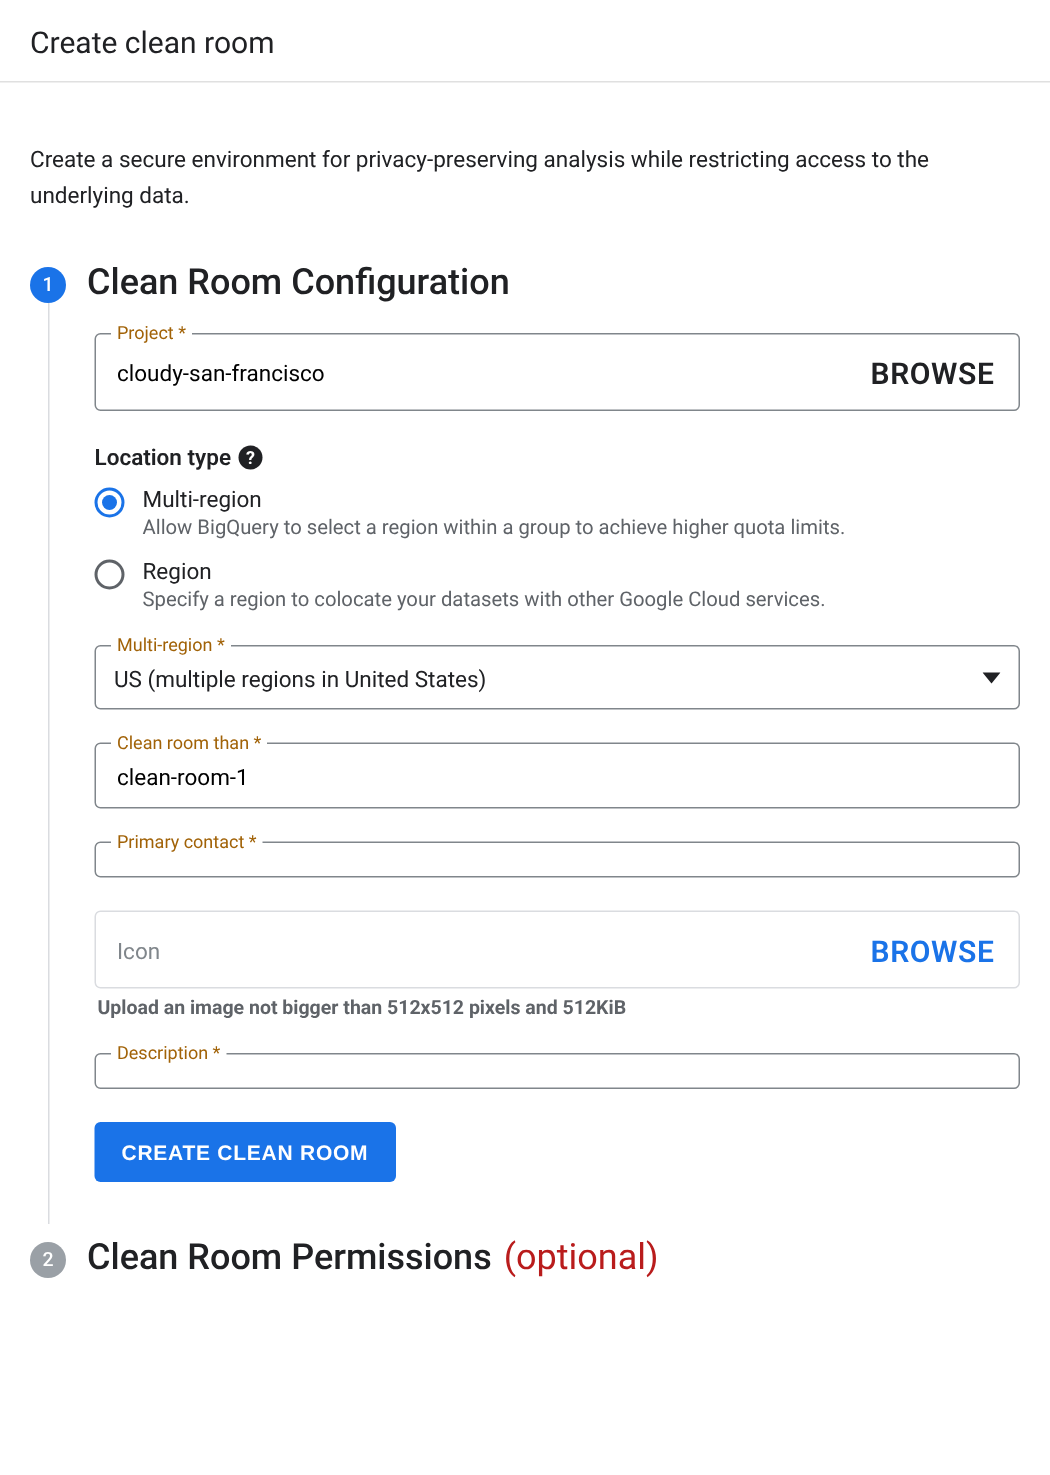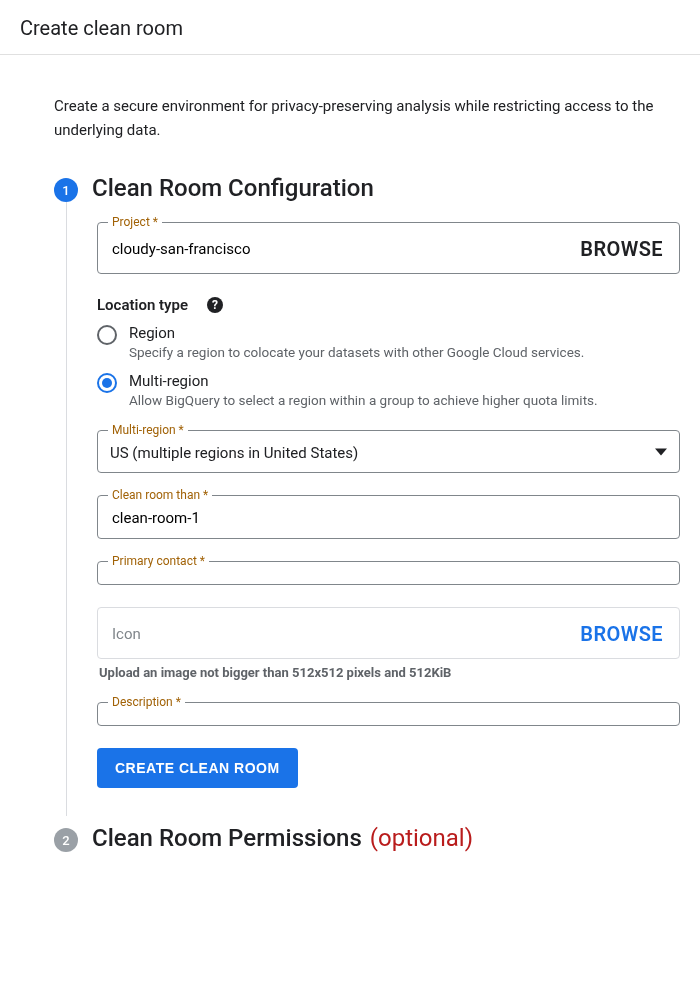--- a/index.html
+++ b/index.html
@@ -14,21 +14,20 @@
     padding: 16px 20px 14px;
     border-bottom: 1px solid #e0e0e0;
   }
   .header h1 {
     margin: 0;
     font-size: 20px;
     font-weight: 400;
   }
   .content {
     padding: 24px 20px 40px 20px;
-    margin-left: 34px;
   }
   .intro {
     font-size: 15px;
     line-height: 1.6;
     color: #202124;
     margin-bottom: 32px;
   }
   .step {
     display: flex;
     align-items: flex-start;
@@ -101,21 +100,21 @@
   }
   .btn-inline.dark { color: #202124; }
   .btn-inline.blue { color: #1a73e8; }
   .outlined.disabled-look { border-color: #dadce0; }
   .outlined.disabled-look input::placeholder { color: #80868b; }
   .section-label {
     font-size: 15px;
     font-weight: 600;
     display: flex;
     align-items: center;
-    gap: 19px;
+    gap: 5px;
     margin-bottom: 10px;
   }
   .help-icon {
     width: 16px; height: 16px;
     border-radius: 50%;
     background: #202124;
     color: #fff;
     font-size: 12px;
     font-weight: 700;
     display: inline-flex;
@@ -192,34 +191,34 @@
     </div>
 
     
     <div class="field-group">
       <div class="section-label">
         <span>Location type</span>
         <span class="help-icon">?</span>
       </div>
 
       <div class="radio-row">
-        <span class="radio-outer"></span>
-        <div class="radio-text">
-          <div class="title">Region</div>
-          <div class="desc">Specify a region to colocate your datasets with other Google Cloud services.</div>
-        </div>
-      </div>
-
-      <div class="radio-row">
         <span class="radio-outer selected">
           <span class="radio-inner"></span>
         </span>
         <div class="radio-text">
           <div class="title">Multi-region</div>
           <div class="desc">Allow BigQuery to select a region within a group to achieve higher quota limits.</div>
+        </div>
+      </div>
+
+      <div class="radio-row">
+        <span class="radio-outer"></span>
+        <div class="radio-text">
+          <div class="title">Region</div>
+          <div class="desc">Specify a region to colocate your datasets with other Google Cloud services.</div>
         </div>
       </div>
     </div>
 
     
     <div class="field-group">
       <div class="outlined select-row">
         <span class="float-label">Multi-region *</span>
         <span class="select-text">US (multiple regions in United States)</span>
         <span class="dropdown-icon">

